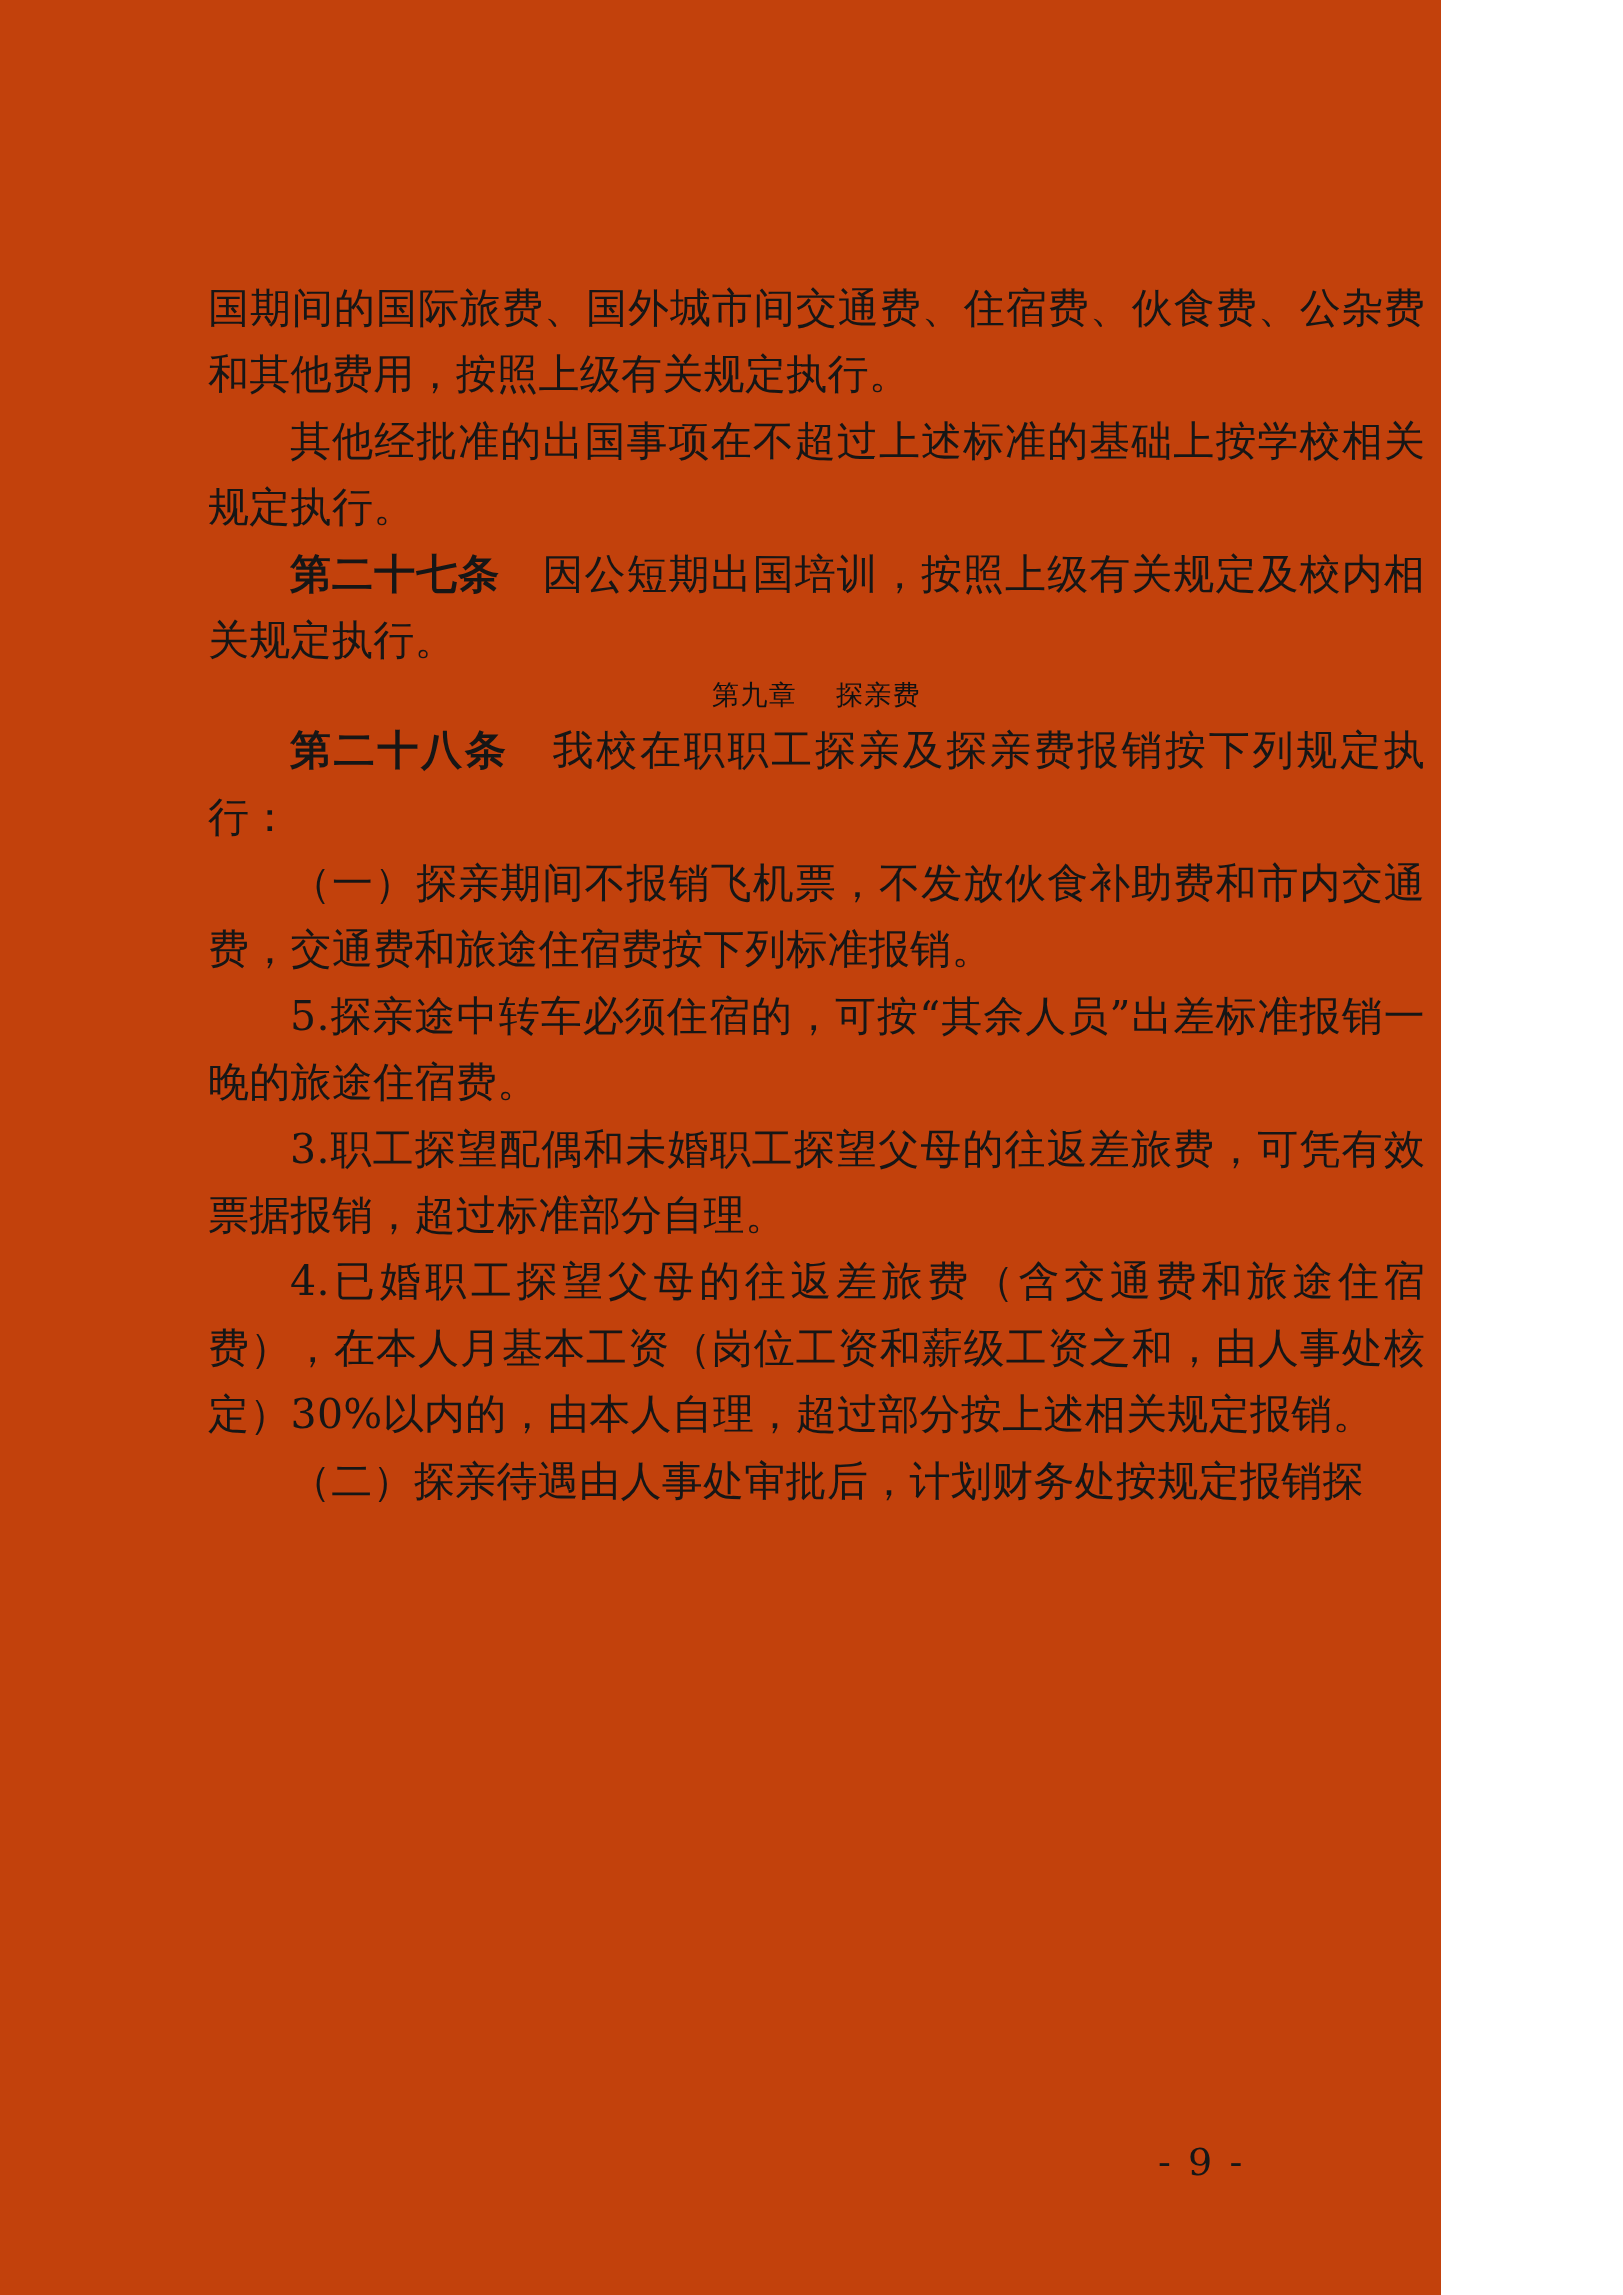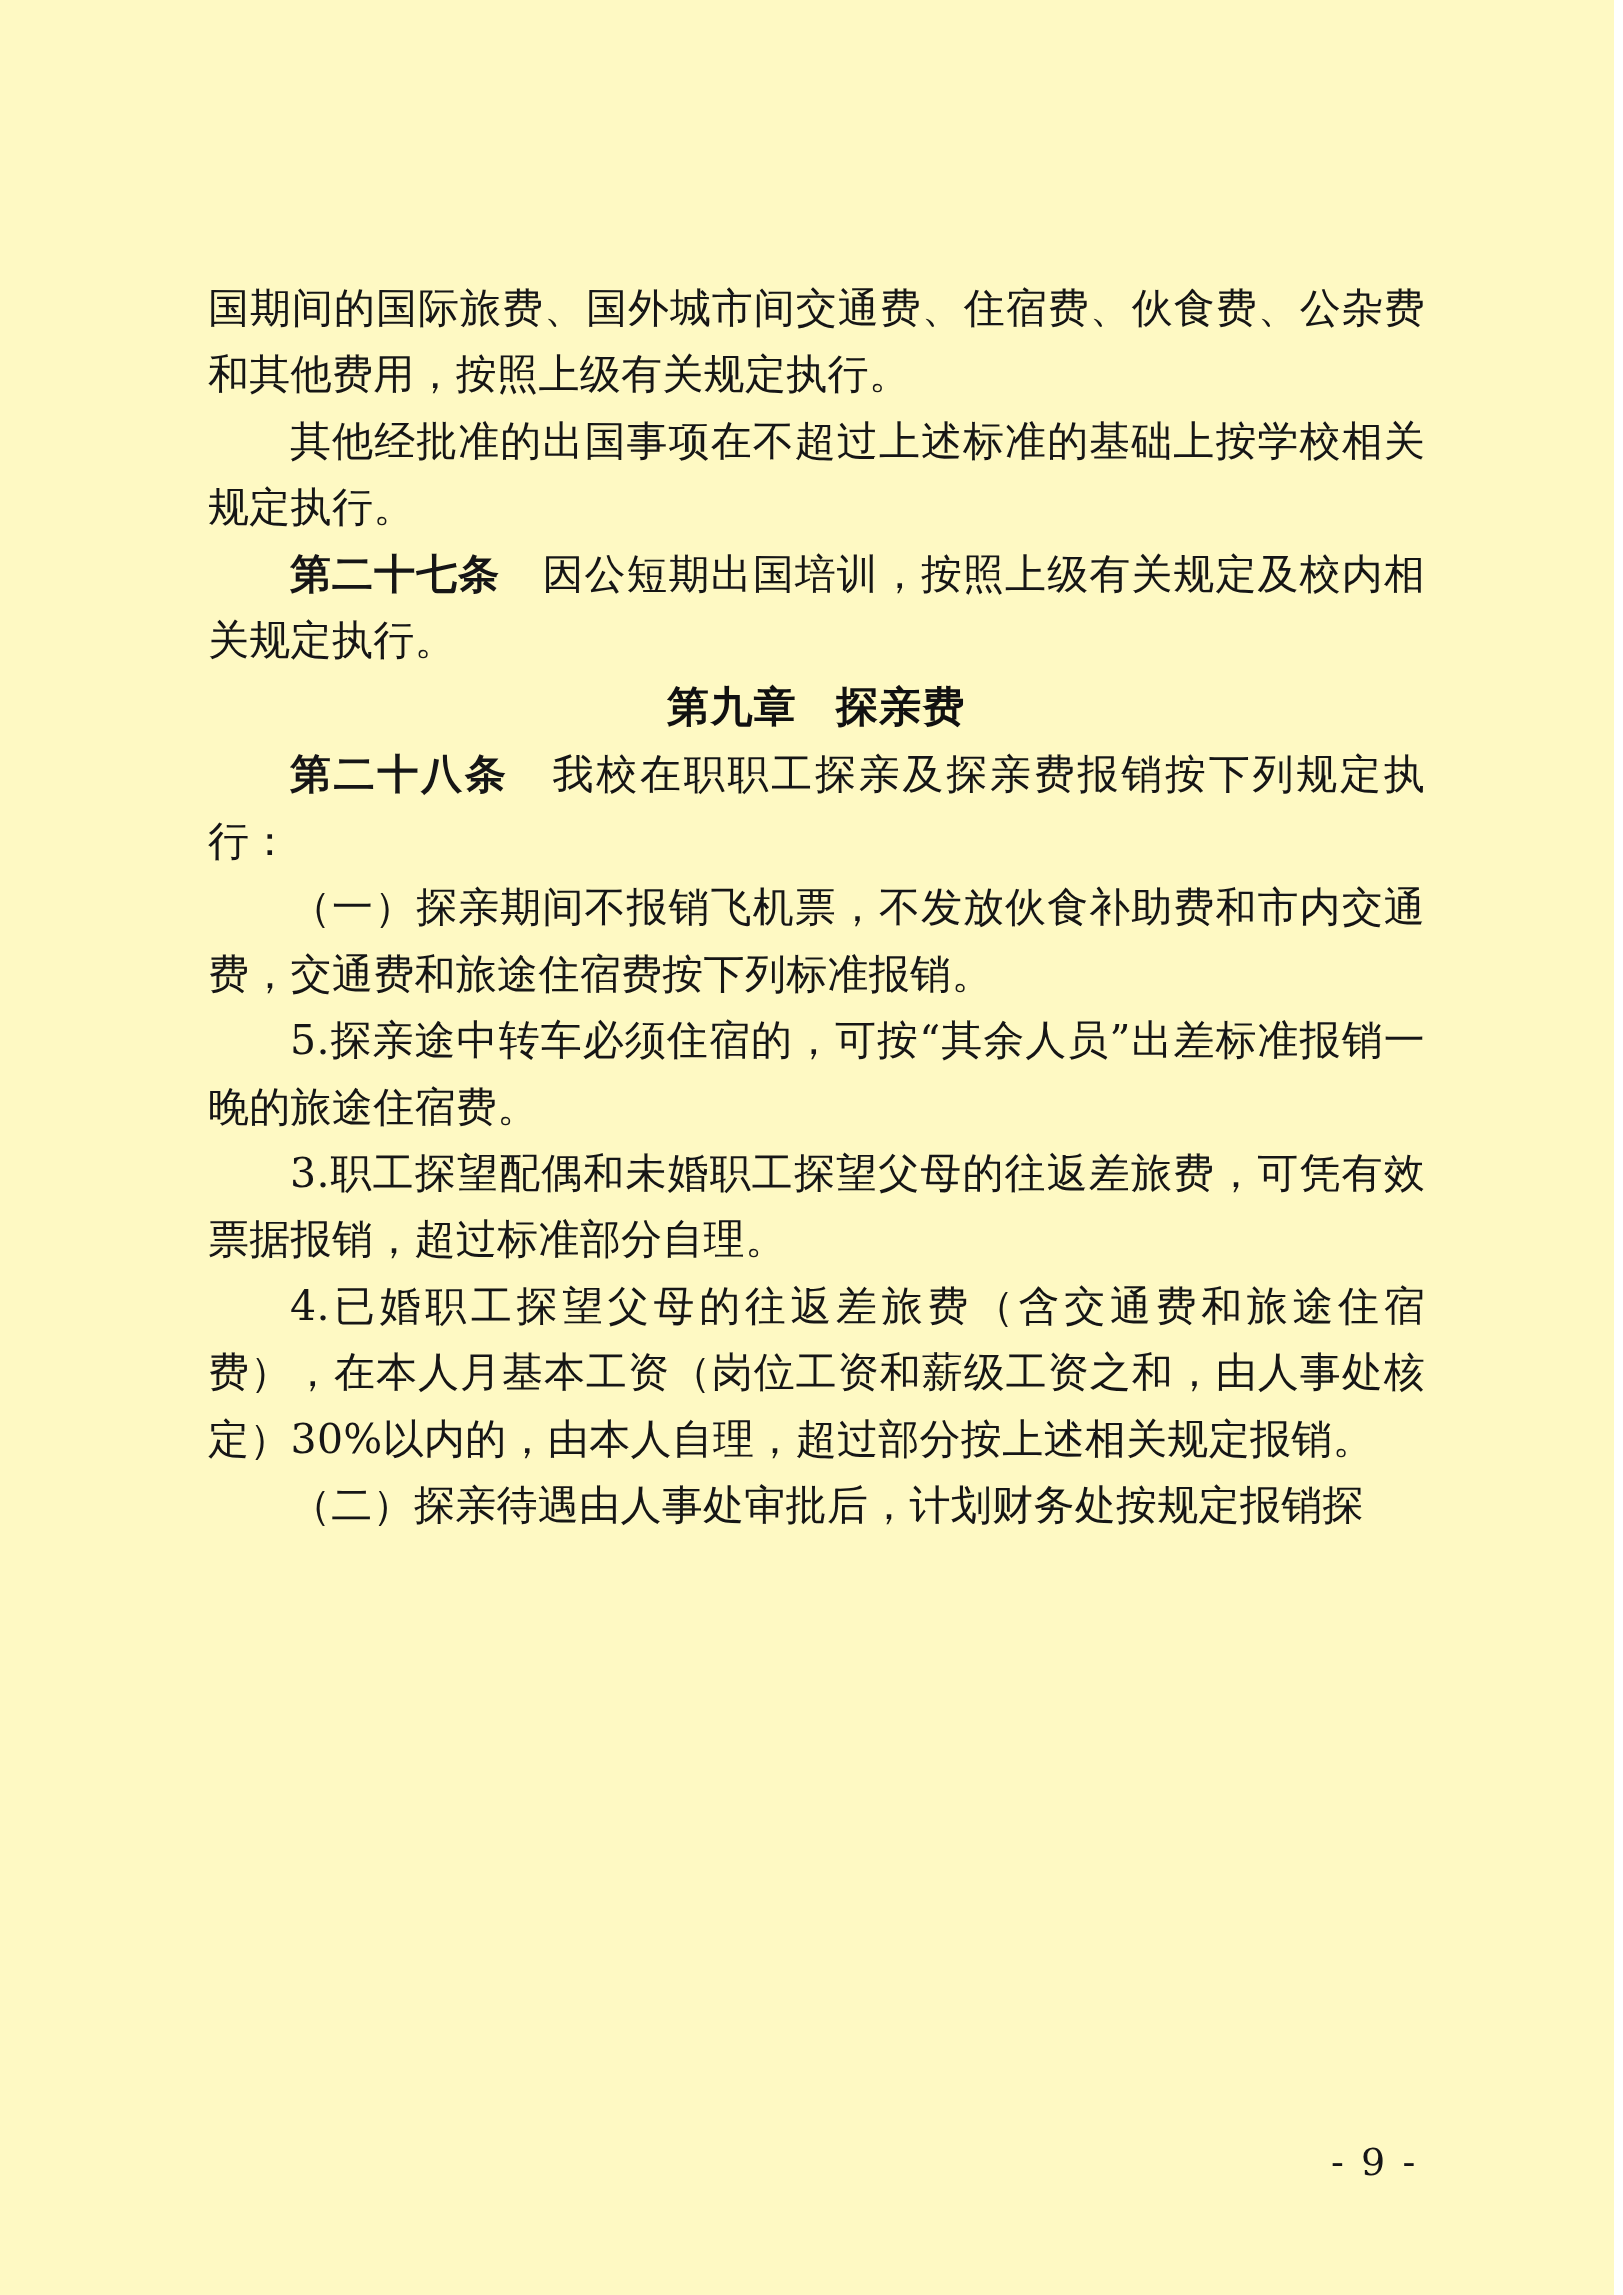--- a/index.html
+++ b/index.html
@@ -6,23 +6,23 @@
     margin: 0;
     padding: 0;
     background: #ffffff;
   }
   body {
     font-family: "DejaVu Serif", "Liberation Serif", serif;
     color: #1a1a1a;
   }
   .page {
     position: relative;
-    width: 1614px;
+    width: 1441px;
     height: 2295px;
-    background: #fef9c3;
+    background: #c2410c;
     box-sizing: border-box;
     overflow: hidden;
   }
   .content {
     position: absolute;
     left: 208px;
     top: 275px;
     width: 1217px;
   }
   .para {
@@ -34,23 +34,23 @@
     margin: 0 0 0 0;
     color: #161616;
   }
   .indent {
     text-indent: 82px;
   }
   .bold-lead {
     font-weight: 700;
   }
   .chapter-title {
-    font-size: 42px;
+    font-size: 27px;
     line-height: 1.62;
-    font-weight: 700;
+    font-weight: 400;
     text-align: center;
     letter-spacing: 1.3px;
     margin: 0;
     color: #111111;
   }
   .chapter-title .gap {
     display: inline-block;
     width: 39px;
   }
   .pagenum {

